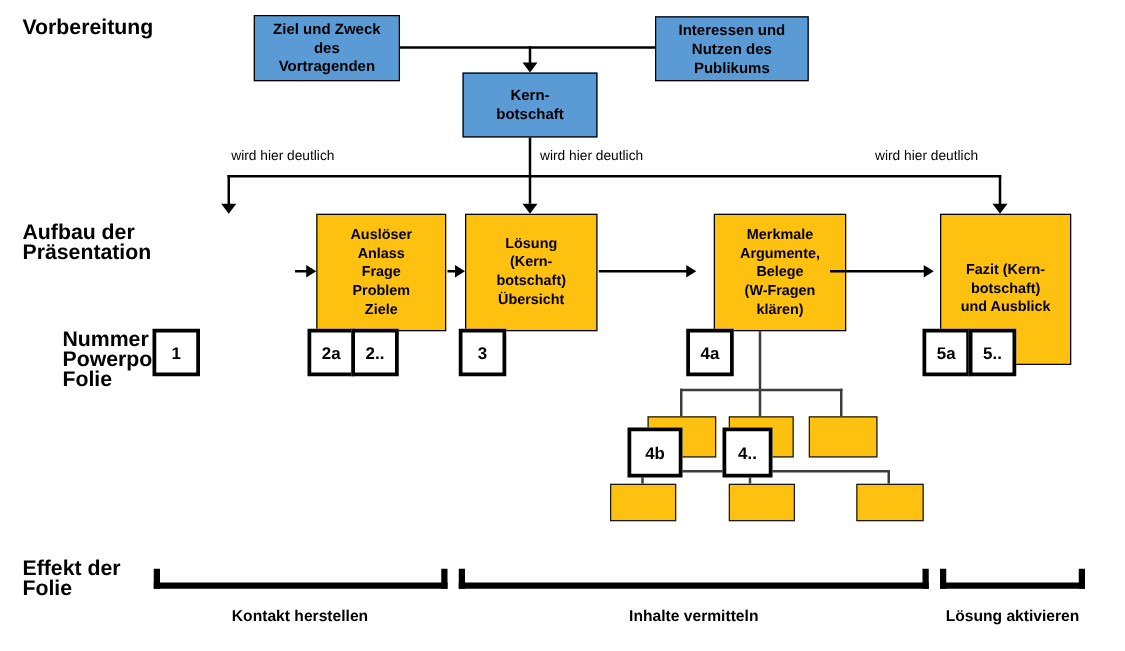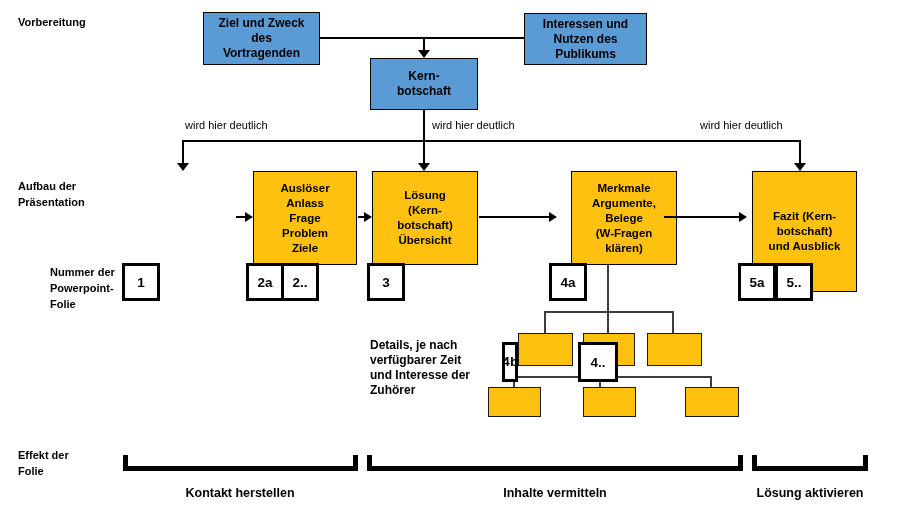--- a/index.html
+++ b/index.html
@@ -1,21 +1,21 @@
 <!DOCTYPE html>
 <html style="--blue: #5B9BD5; --yellow: #FFC110;"><head>
 <meta charset="utf-8">
 <style>
   html,body{margin:0;padding:0;background:#fff;}
   #canvas{
     position:relative;width:900px;height:521px;background:#fff;overflow:hidden;
     font-family:"Liberation Sans",sans-serif;color:#000;
   }
   .abs{position:absolute;box-sizing:border-box;}
-  .rowlabel{font-weight:bold;font-size:11px;line-height:16px;white-space:pre-line;}
+  .rowlabel{font-weight:bold;font-size:17px;line-height:16px;white-space:pre-line;}
   .bluebox{
     background:var(--blue,#5B9BD5);border:1.5px solid #000;
     display:flex;align-items:center;justify-content:center;text-align:center;
     font-weight:bold;font-size:12px;line-height:15px;white-space:pre-line;
   }
   .mainbox{
     background:var(--yellow,#FFC110);border:1px solid #000;
     display:flex;align-items:center;justify-content:center;text-align:center;
     font-weight:bold;font-size:11.5px;line-height:15px;white-space:pre-line;
   }
@@ -114,29 +114,25 @@
   <div class="abs smallbox" style="left:647px;top:333px;width:55px;height:33px;"></div>
   <div class="abs smallbox" style="left:488px;top:387px;width:53px;height:30px;"></div>
   <div class="abs smallbox" style="left:583px;top:387px;width:53px;height:30px;"></div>
   <div class="abs smallbox" style="left:685px;top:387px;width:54px;height:30px;"></div>
 
   <div class="abs numbox" style="left:122px;top:263px;width:38px;height:38px;">1</div>
   <div class="abs numbox" style="left:246px;top:263px;width:38px;height:38px;">2a</div>
   <div class="abs numbox" style="left:281px;top:263px;width:38px;height:38px;">2..</div>
   <div class="abs numbox" style="left:367px;top:263px;width:38px;height:38px;">3</div>
   <div class="abs numbox" style="left:549px;top:263px;width:38px;height:38px;">4a</div>
-  <div class="abs numbox" style="left:502px;top:342px;width:16px;height:40px;font-family:Liberation Mono, monospace;">4b</div>
+  <div class="abs numbox" style="left:502px;top:342px;width:44px;height:40px;">4b</div>
   <div class="abs numbox" style="left:578px;top:342px;width:40px;height:40px;">4..</div>
   <div class="abs numbox" style="left:738px;top:263px;width:38px;height:38px;">5a</div>
   <div class="abs numbox" style="left:775px;top:263px;width:38px;height:38px;">5..</div>
 
-  <div class="abs detailslabel" style="left:370px;top:338px;">Details, je nach
-verfügbarer Zeit
-und Interesse der
-Zuhörer</div>
 
   <div class="abs bracket" style="left:123px;top:455px;width:235px;"></div>
   <div class="abs bracket" style="left:367px;top:455px;width:376px;"></div>
   <div class="abs bracket" style="left:752px;top:455px;width:116px;"></div>
 
   <div class="abs effectlabel" style="left:240px;top:486px;">Kontakt herstellen</div>
   <div class="abs effectlabel" style="left:555px;top:486px;">Inhalte vermitteln</div>
   <div class="abs effectlabel" style="left:810px;top:486px;">Lösung aktivieren</div>
 
 </div>

